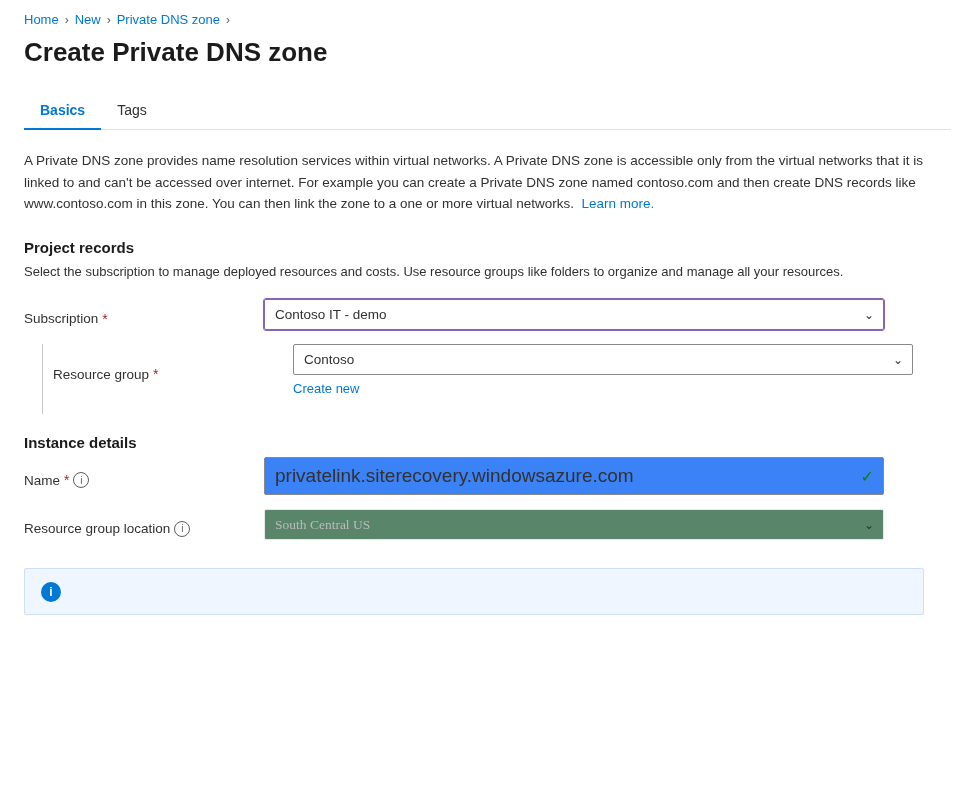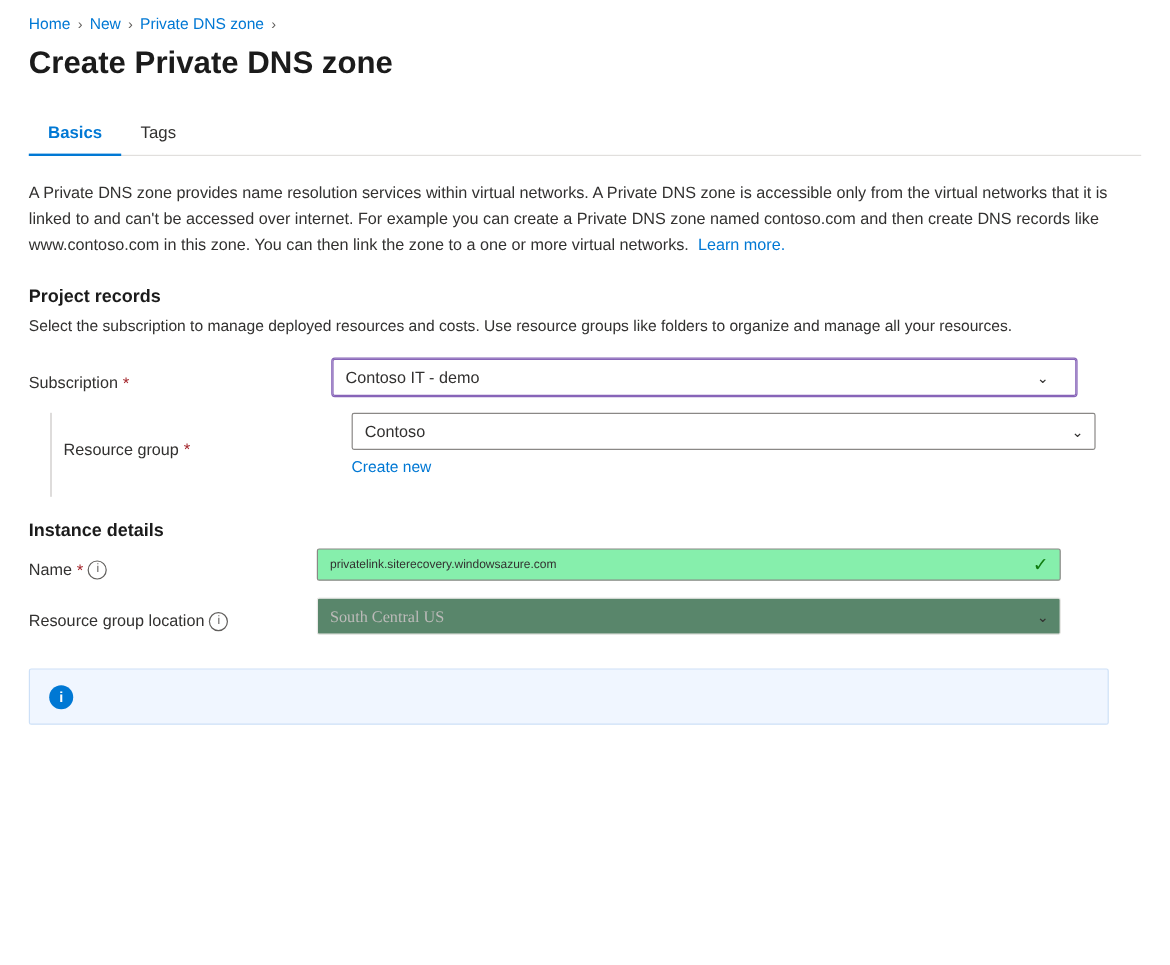--- a/index.html
+++ b/index.html
@@ -141,44 +141,43 @@
       border-radius: 2px;
       appearance: none;
       background: #fff;
       color: #323130;
       cursor: pointer;
       outline: none;
     }
     .select-wrapper.active-focus select {
       border-color: #8764b8;
       outline: 1px solid #8764b8;
-      margin-left: 13px;
     }
     .select-chevron {
       position: absolute;
       right: 10px;
       top: 50%;
       transform: translateY(-50%);
       pointer-events: none;
       color: #323130;
       font-size: 12px;
     }
 
     
     .text-input-wrapper {
       position: relative;
       width: 100%;
     }
     .text-input-wrapper input {
       width: 100%;
       padding: 7px 36px 7px 10px;
-      font-size: 10px;
+      font-size: 19px;
       border: 1px solid #8a8886;
       border-radius: 2px;
-      background: #86efac;
+      background: #3b82f6;
       color: #323130;
       outline: none;
     }
     .input-valid-icon {
       position: absolute;
       right: 10px;
       top: 50%;
       transform: translateY(-50%);
       color: #107c10;
       font-size: 16px;

